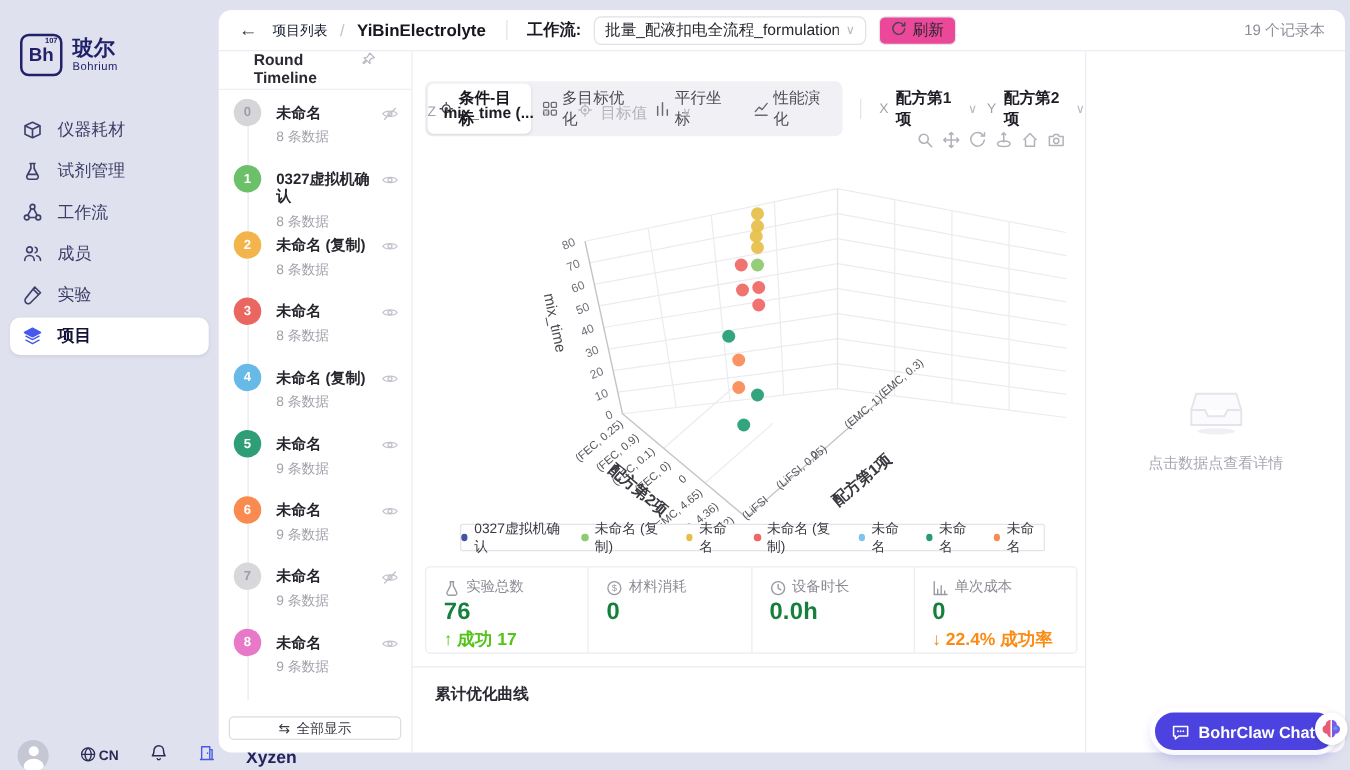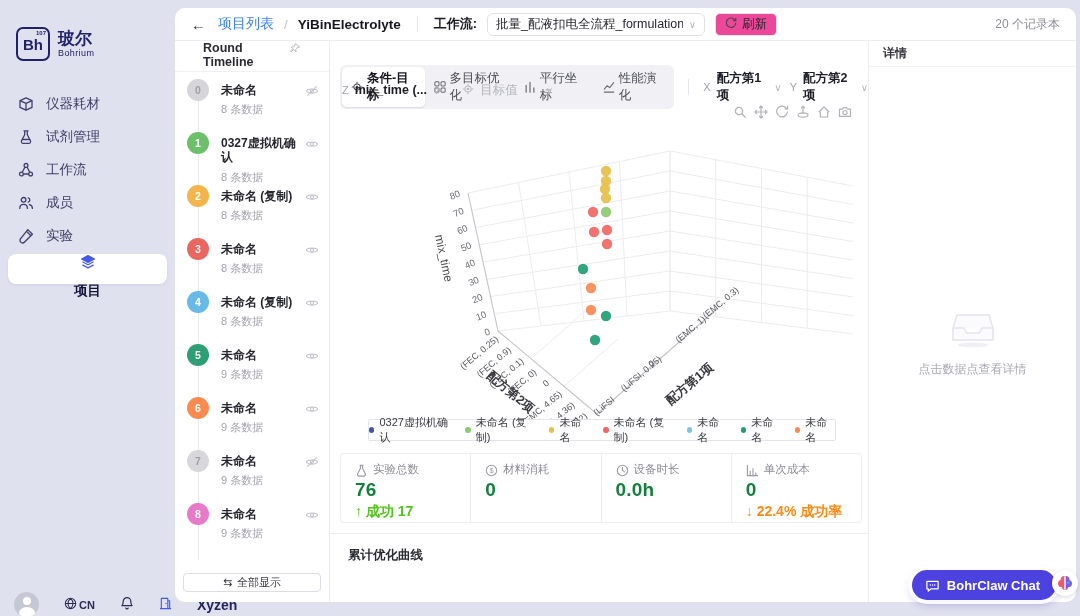--- a/index.html
+++ b/index.html
@@ -11,34 +11,34 @@
   .brand { position:absolute; left:16px; top:13px; display:flex; align-items:center; gap:8px; }
   .logo { width:34px; height:34px; border:2.5px solid #21216b; border-radius:7px; position:relative;
           display:flex; align-items:center; justify-content:center; font-weight:bold; font-size:15px; color:#21216b; background:#fff0; }
   .logo .sup { position:absolute; top:1px; right:2px; font-size:6px; font-weight:bold; letter-spacing:0; }
   .brand-cn { font-size:17px; font-weight:800; color:#21216b; line-height:1.05; }
   .brand-en { font-size:9px; color:#21216b; letter-spacing:.4px; }
   .nav { position:absolute; top:72px; left:0; right:0; }
   .nav-item { height:30px; margin:3px 8px; padding:0 10px; display:flex; align-items:center; gap:12px;
               border-radius:8px; font-size:13.5px; color:#3c3c66; font-weight:500; cursor:pointer; }
   .nav-item svg { flex:0 0 16px; }
-  .nav-item.active { background:#fff; color:#131338; font-weight:700; box-shadow:0 1px 3px rgba(40,40,90,.08);flex-direction:column; }
+  .nav-item.active { background:#fff; color:#131338; font-weight:700; box-shadow:0 1px 3px rgba(40,40,90,.08); }
   .side-footer { position:absolute; left:14px; bottom:13px; display:flex; align-items:center; gap:25px; }
   .avatar { width:25px; height:25px; border-radius:50%; background:#c6c7d4; position:relative; overflow:hidden; }
   .avatar::before { content:""; position:absolute; top:5px; left:8.5px; width:8px; height:8px; border-radius:50%; background:#fff; }
   .avatar::after { content:""; position:absolute; top:15px; left:4.5px; width:16px; height:12px; border-radius:50%; background:#fff; }
   .cn-wrap { display:flex; align-items:center; gap:2px; font-size:11px; font-weight:700; color:#2b2b54; }
   .xyzen { font-size:14px; font-weight:800; color:#23235e; }
 
   
   .card { position:absolute; left:175px; top:8px; width:901px; height:594px; background:#fff; border-radius:10px; overflow:hidden; }
   .card-header { position:absolute; left:0; top:0; right:0; height:33px; border-bottom:1px solid #ececf2;
                  display:flex; align-items:center; padding:0 16px; gap:10px; }
   .back-btn { font-size:15px; color:#33333c; cursor:pointer; margin-right:2px; }
-  .crumb-root { font-size:14px; color:#3b82f6; cursor:pointer; }
+  .crumb-root { font-size:11px; color:#0f172a; cursor:pointer; }
   .crumb-sep { font-size:13px; color:#c0c0c8; }
   .crumb-cur { font-size:13.5px; font-weight:700; color:#17171f; }
   .v-div { width:1px; height:16px; background:#e4e4ea; margin:0 6px; }
   .wf-label { font-size:13px; font-weight:700; color:#1a1a22; }
   .wf-select { width:218px; height:23px; border:1px solid #e0e0e6; border-radius:6px; display:flex; align-items:center;
                padding:0 8px; font-size:12.5px; color:#26262e; gap:6px; cursor:pointer; background:#fff; }
   .wf-select .val { flex:1; white-space:nowrap; overflow:hidden; }
   .chev { color:#b6b6c0; font-size:10px; }
   .refresh-btn { height:23px; border:1px solid #e3e3e8; background:#ec4899; border-radius:5px; display:flex; align-items:center;
                  gap:5px; padding:0 9px; font-size:12.5px; color:#26262e; cursor:pointer; }
@@ -93,21 +93,21 @@
   .bottom-title { font-size:12.5px; font-weight:700; color:#2a2a33; padding:13px 0 0 18px; }
 
   
   .details { width:208px; border-left:1px solid #ececf2; position:relative; }
   .dt-head { height:26px; display:flex; align-items:center; padding:0 14px; font-size:12px; font-weight:700; color:#33333c;
              border-bottom:1px solid #f2f2f6; }
   .dt-empty { position:absolute; left:0; right:0; top:268px; text-align:center; }
   .dt-empty-text { font-size:12px; color:#a8a8b2; margin-top:8px; }
 
   
-  .chat-btn { position:absolute; right:24px; bottom:16px; height:30px; border-radius:16px; background:#4c42df;
+  .chat-btn { position:absolute; right:12px; bottom:16px; height:30px; border-radius:16px; background:#4c42df;
               display:flex; align-items:center; gap:7px; padding:0 16px 0 13px; color:#fff; font-size:13px; font-weight:700;
               box-shadow:0 0 0 4px rgba(255,255,255,.9), 0 4px 10px rgba(60,50,200,.35); cursor:pointer; z-index:5; }
   .brain-badge { position:absolute; right:2px; bottom:20px; width:26px; height:26px; border-radius:50%; background:#fff;
                  box-shadow:0 1px 4px rgba(0,0,0,.15); display:flex; align-items:center; justify-content:center; z-index:6; cursor:pointer; }
 
   svg text { font-family:"Liberation Sans","DejaVu Sans",sans-serif; }
 </style>
 </head>
 <body>
 
@@ -217,21 +217,21 @@
         <span class="val">批量_配液扣电全流程_formulation1 (...</span>
         <span class="chev">∨</span>
       </div>
       <div class="refresh-btn">
         <span id="refresh-ic"><svg width="12" height="12" viewBox="0 0 14 14" fill="none" stroke="#45454e" stroke-width="1.3" stroke-linecap="round">
               <path d="M11.8 4A5.5 5.5 0 1 0 12.5 7"></path>
               <path d="M12.6 1.4v2.8H9.8"></path>
             </svg></span>
         <span>刷新</span>
       </div>
-      <span class="nb-count">20 个记录本</span>
+      <span class="nb-count">19 个记录本</span>
     </header>
 
     <div class="card-body">
 
       <section class="timeline">
         <div class="tl-head">
           <span class="tl-title">Round Timeline</span>
           <span id="pin-ic"><svg width="13" height="13" viewBox="0 0 16 16" fill="none" stroke="#b6b6c0" stroke-width="1.2" stroke-linejoin="round">
                 <path d="M9.6 1.8 14.2 6.4l-2.9.7-1.9 1.9.5 3.2-3-3-3 3L3 11.3l3-3L4.1 6.4l3.2-.7z"></path>
               </svg></span>
@@ -605,21 +605,20 @@
               <div class="stat-sub" style="color:#fa8c16">↓ 22.4% 成功率</div>
             </div>
           </div>
 
         <div class="bottom-sec">
           <div class="bottom-title">累计优化曲线</div>
         </div>
       </section>
 
       <aside class="details">
-        <div class="dt-head">详情</div>
         <div class="dt-empty">
           <svg width="50" height="40" viewBox="0 0 50 40">
             <ellipse cx="25" cy="36" rx="15" ry="2.5" fill="#f0f0f4"></ellipse>
             <path d="M9 6h32l4 13v12H5V19z" fill="#fbfbfd" stroke="#e4e4ec" stroke-width="1.5"></path>
             <path d="M5 19h11l2.5 5h13l2.5-5h11" fill="#fff" stroke="#e4e4ec" stroke-width="1.5"></path>
           </svg>
           <div class="dt-empty-text">点击数据点查看详情</div>
         </div>
       </aside>
     </div>

